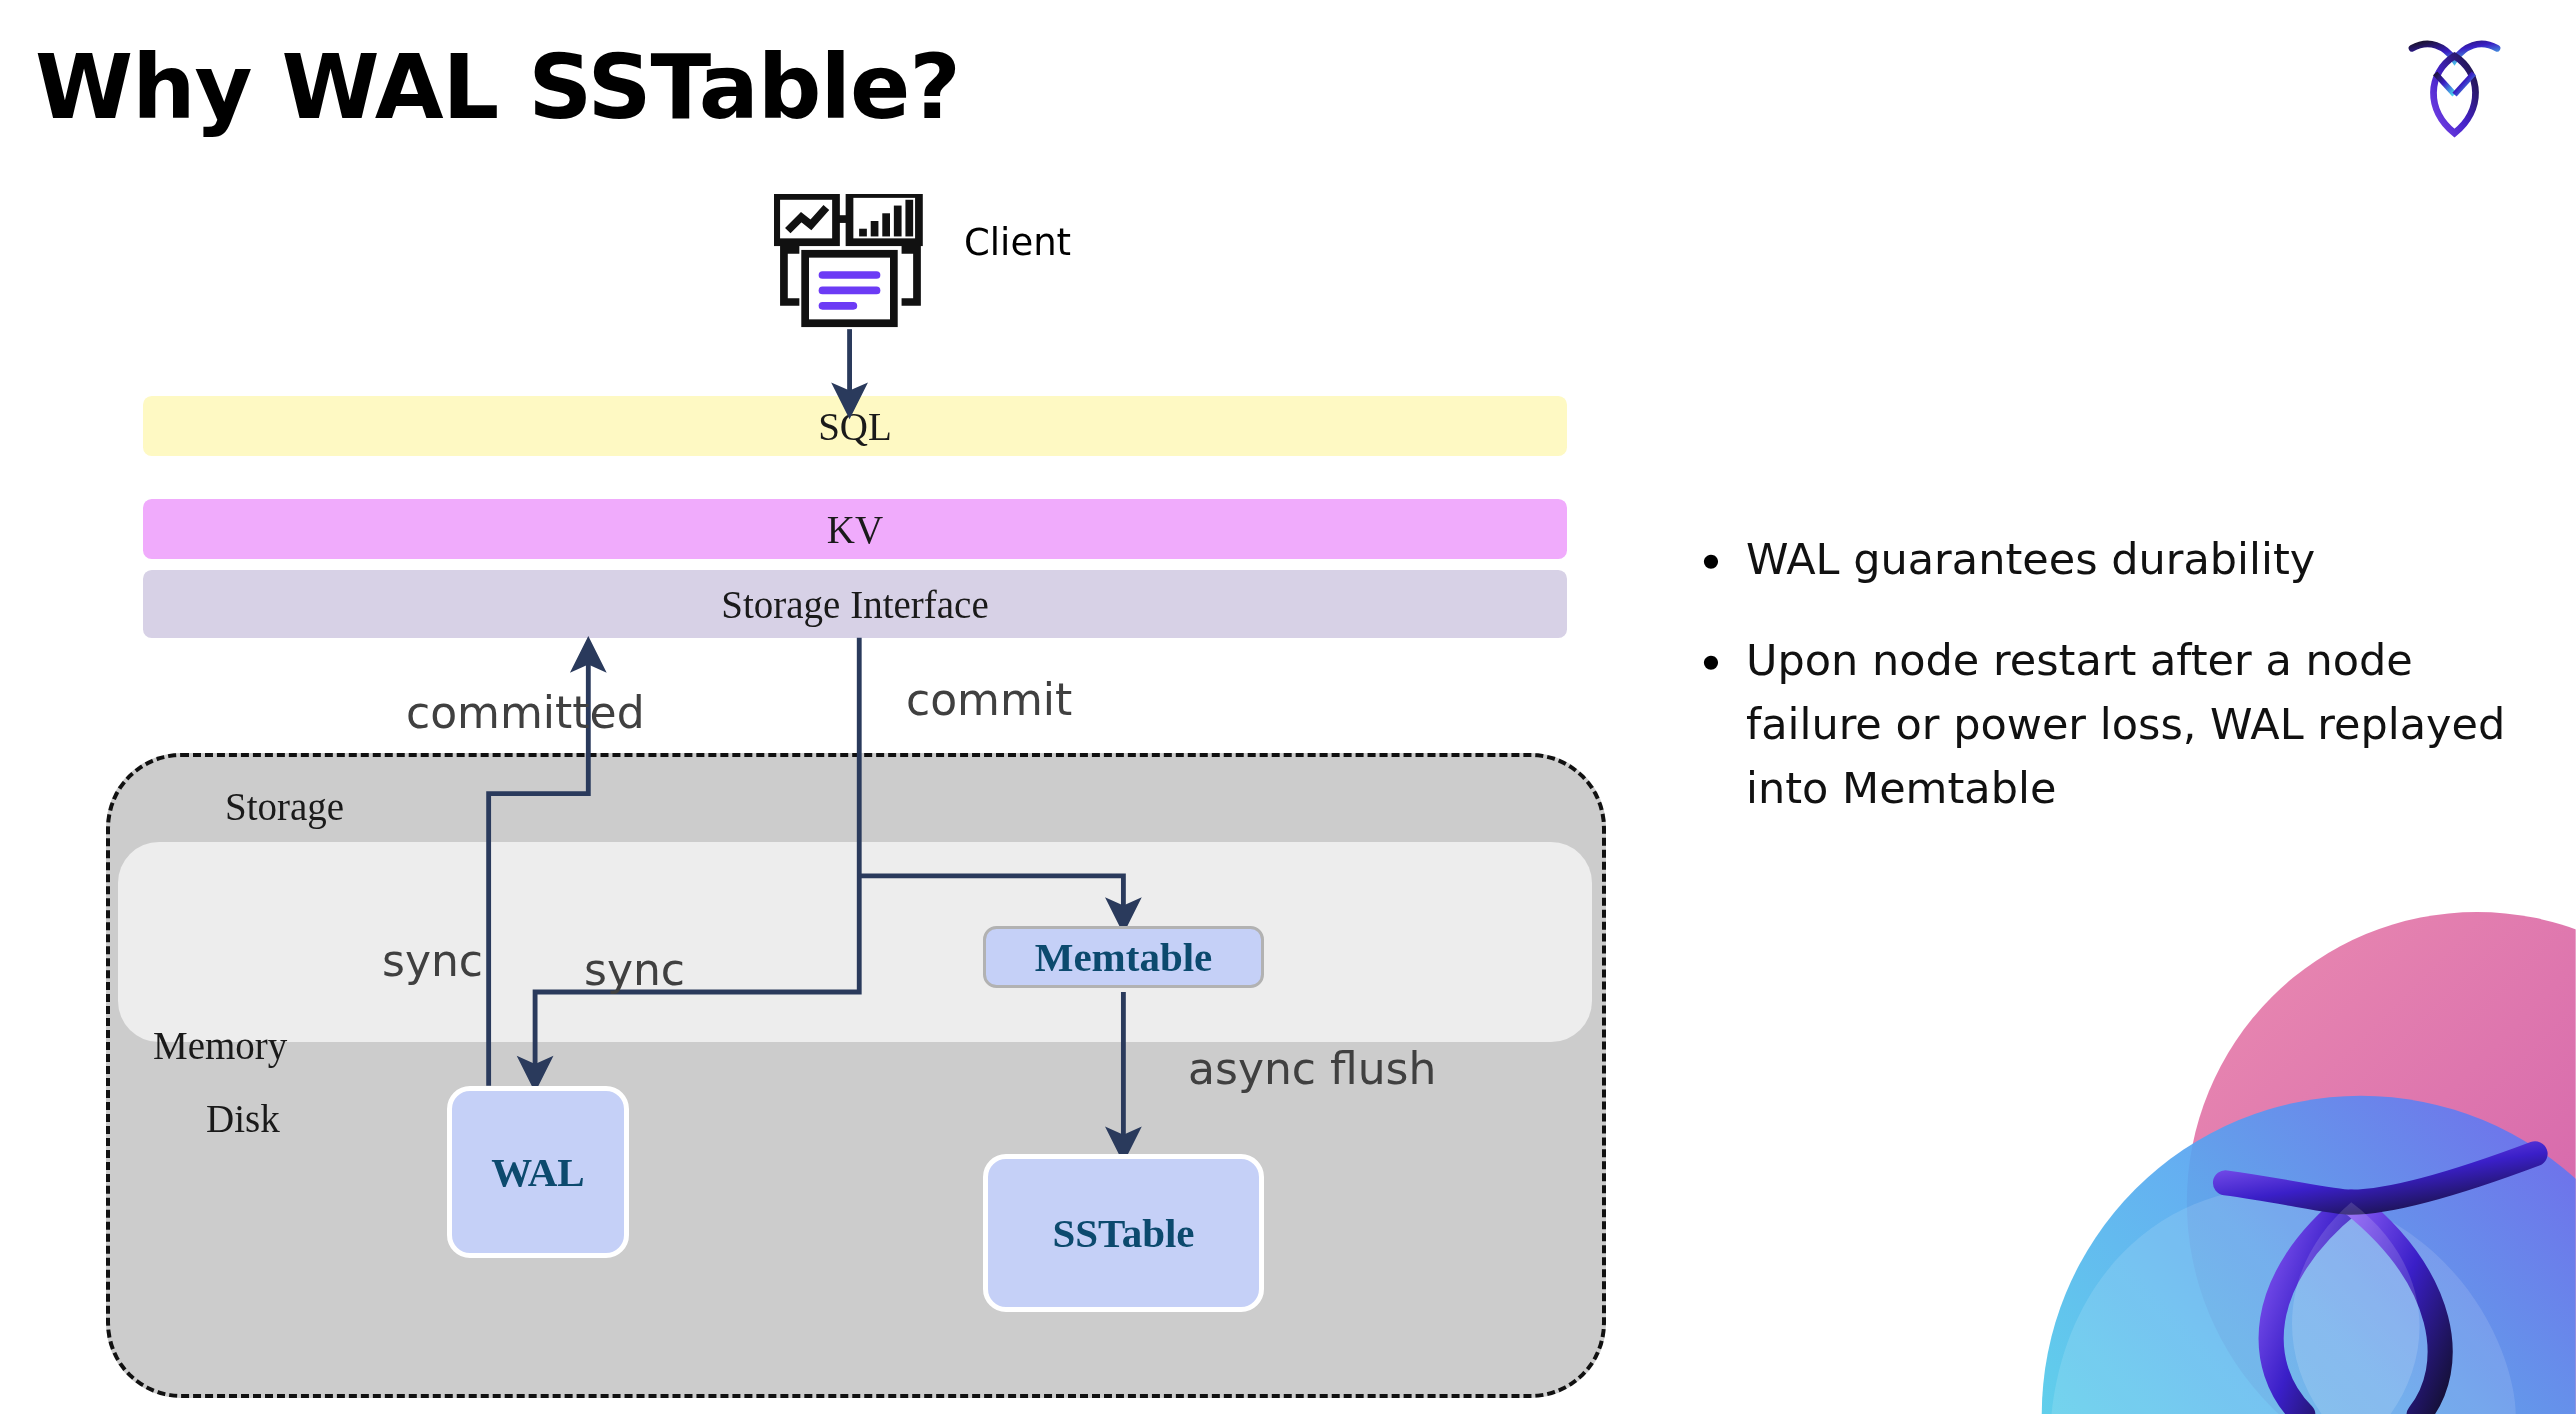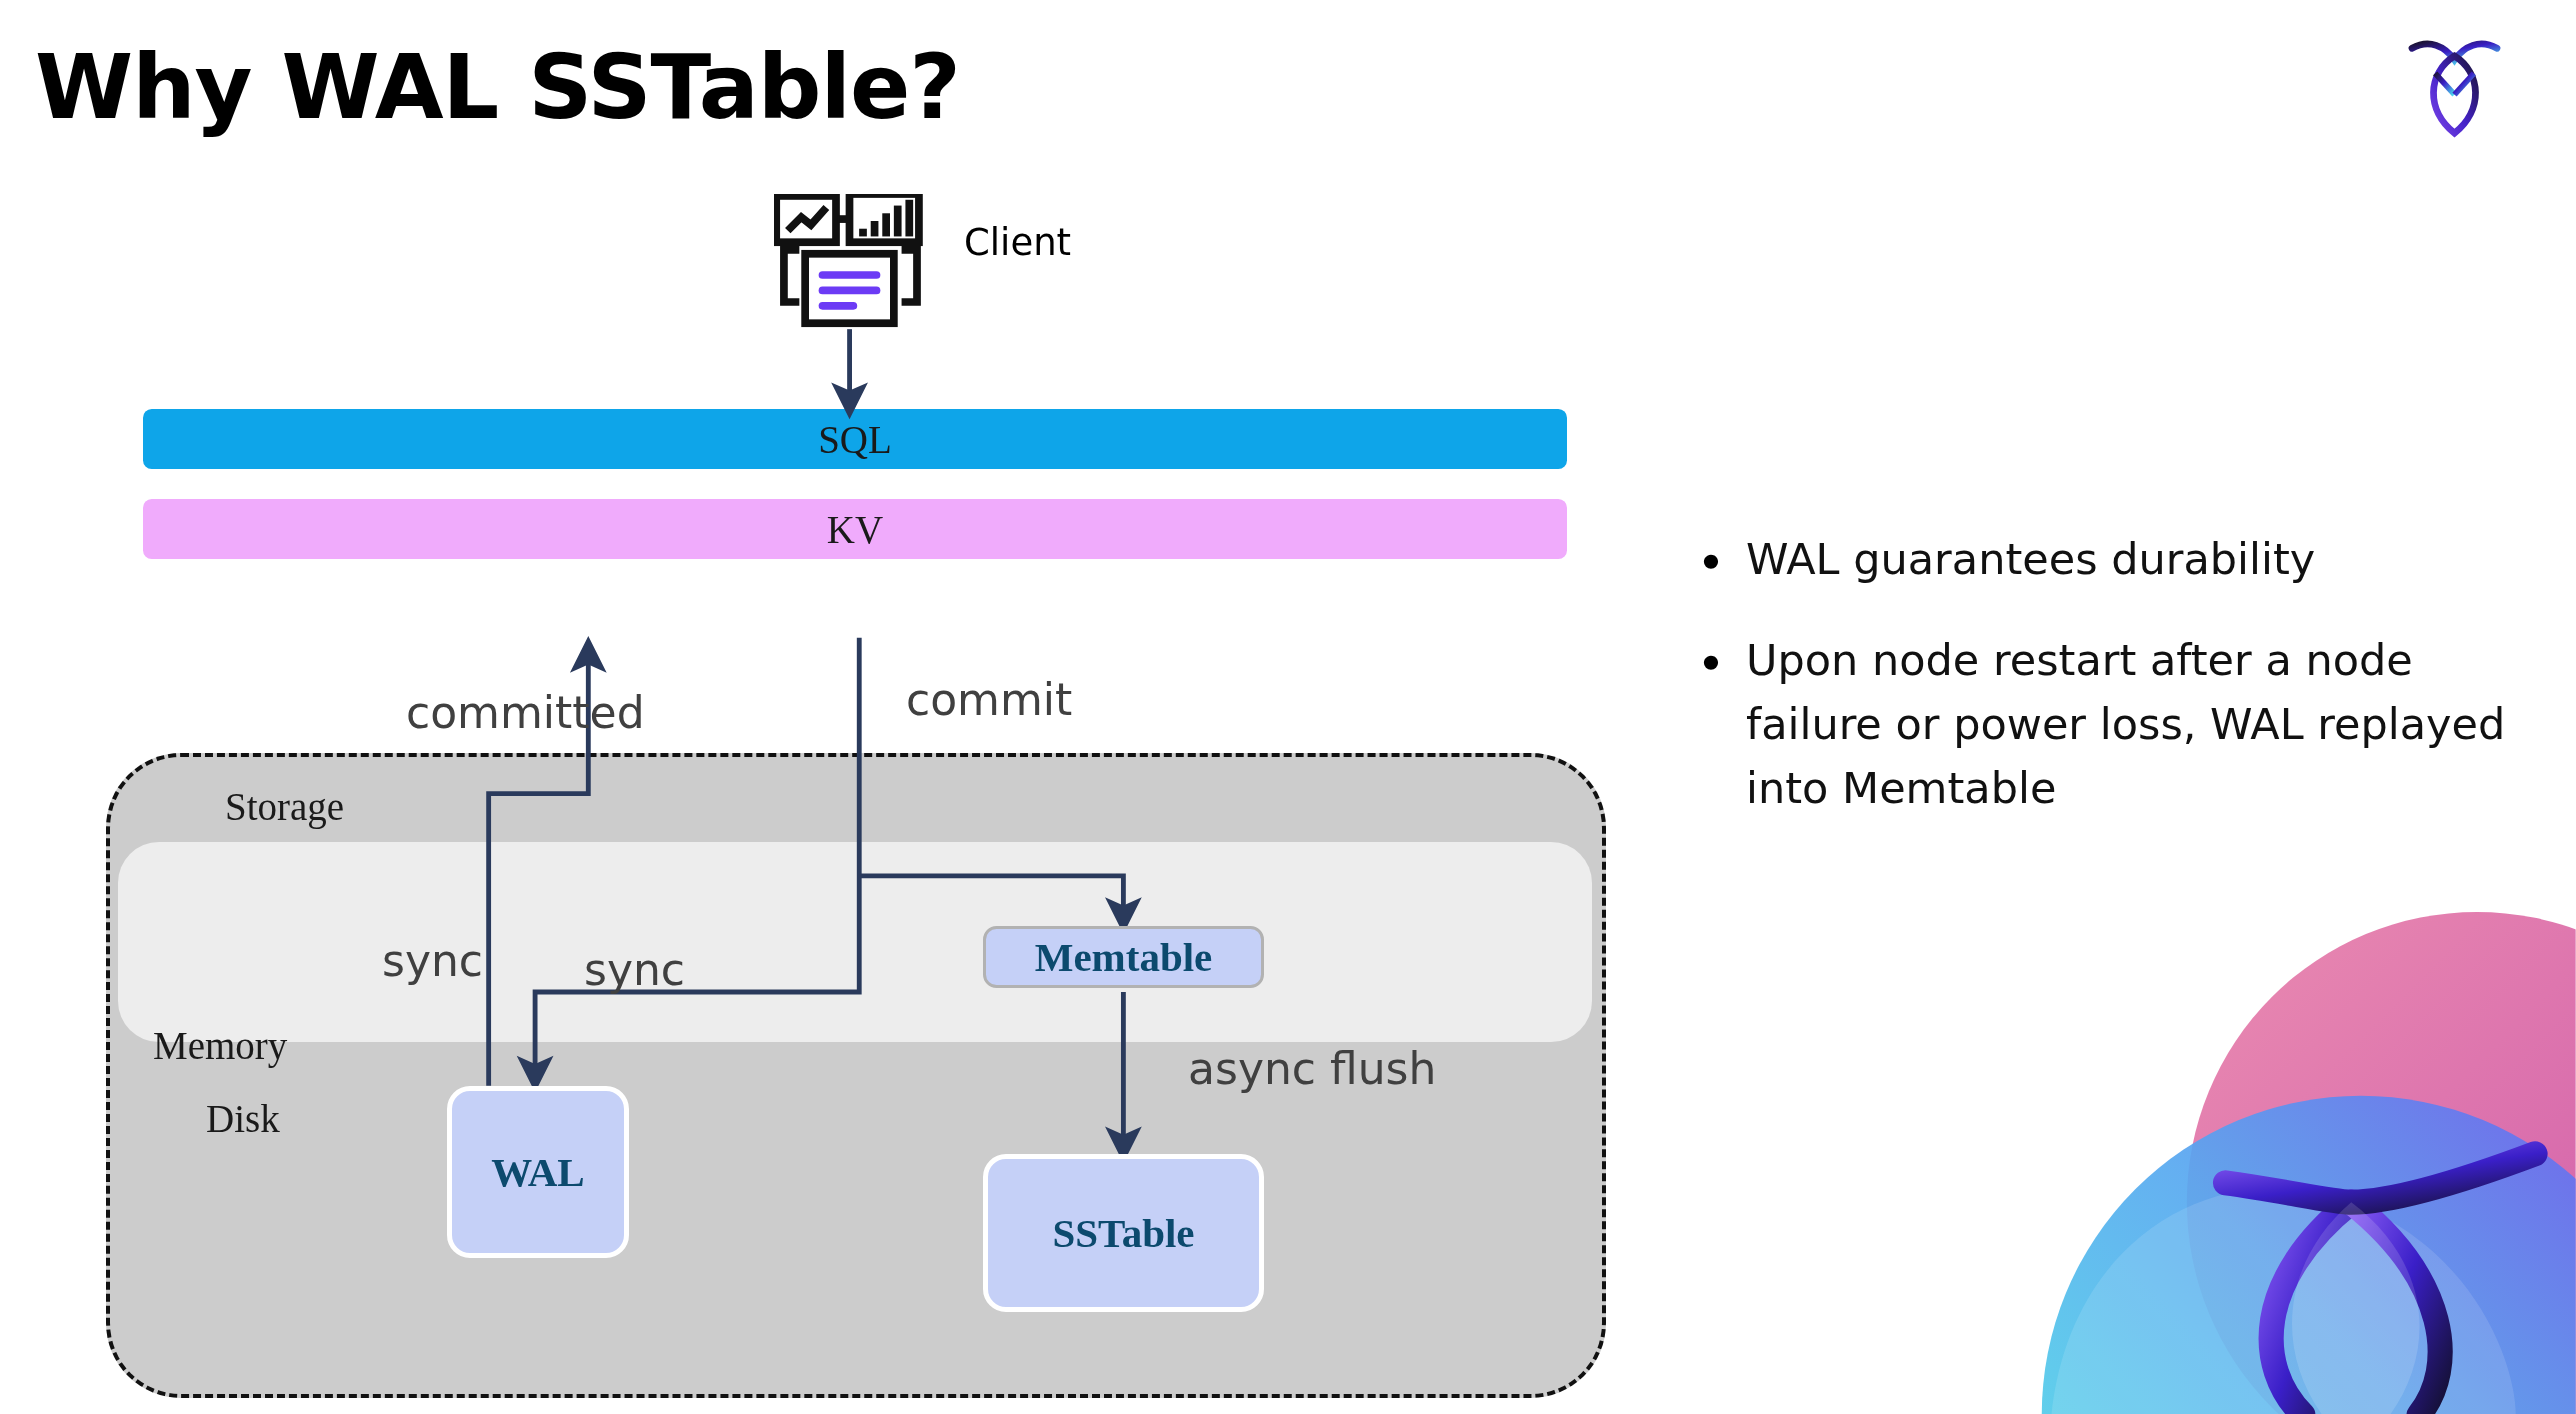--- a/index.html
+++ b/index.html
@@ -81,21 +81,21 @@
     width: 1424px;
     height: 60px;
     border-radius: 8.7px;
     display: flex;
     align-items: center;
     justify-content: center;
     font-family: "Liberation Serif", serif;
     font-size: 39px;
     color: #1a1a1a;
   }
-  #bar-sql { top: 409px; background: #0ea5e9; }
+  #bar-sql { top: 396px; background: #fef9c3; }
   #bar-kv  { top: 499px; background: #f0abfc; }
   #bar-storage { top: 570px; background: #D7D1E6; height: 68px; }
 
   
   #pebble-box {
     position: absolute;
     left: 106px;
     top: 753px;
     width: 1500px;
     height: 645px;
@@ -299,20 +299,21 @@
       <rect x="32" y="62" width="92" height="72" fill="#fff" stroke="#111" stroke-width="8"></rect>
       <rect x="46" y="80" width="64" height="8" rx="4" fill="#6C3BF5"></rect>
       <rect x="46" y="96" width="64" height="8" rx="4" fill="#6C3BF5"></rect>
       <rect x="46" y="112" width="40" height="8" rx="4" fill="#6C3BF5"></rect>
     </svg>
   </div>
   <div id="client-label">Client</div>
 
   <div class="layer-bar" id="bar-sql">SQL</div>
   <div class="layer-bar" id="bar-kv">KV</div>
+  <div class="layer-bar" id="bar-storage">Storage Interface</div>
 
   <div id="pebble-box"></div>
   <div id="pebble-label">Storage</div>
 
   <div id="memory-box"></div>
   <div id="memory-label">Memory</div>
   <div id="disk-label">Disk</div>
 
   <svg id="edges-svg" aria-hidden="true" viewBox="0 0 1760 1462" width="1703" height="1415">
     <defs>

